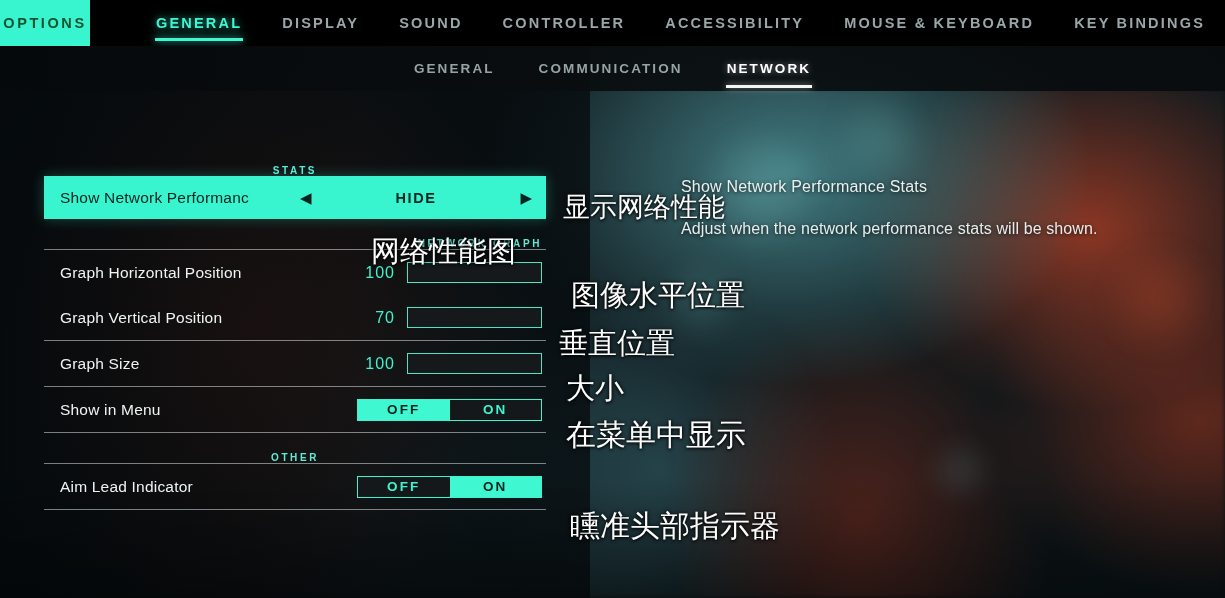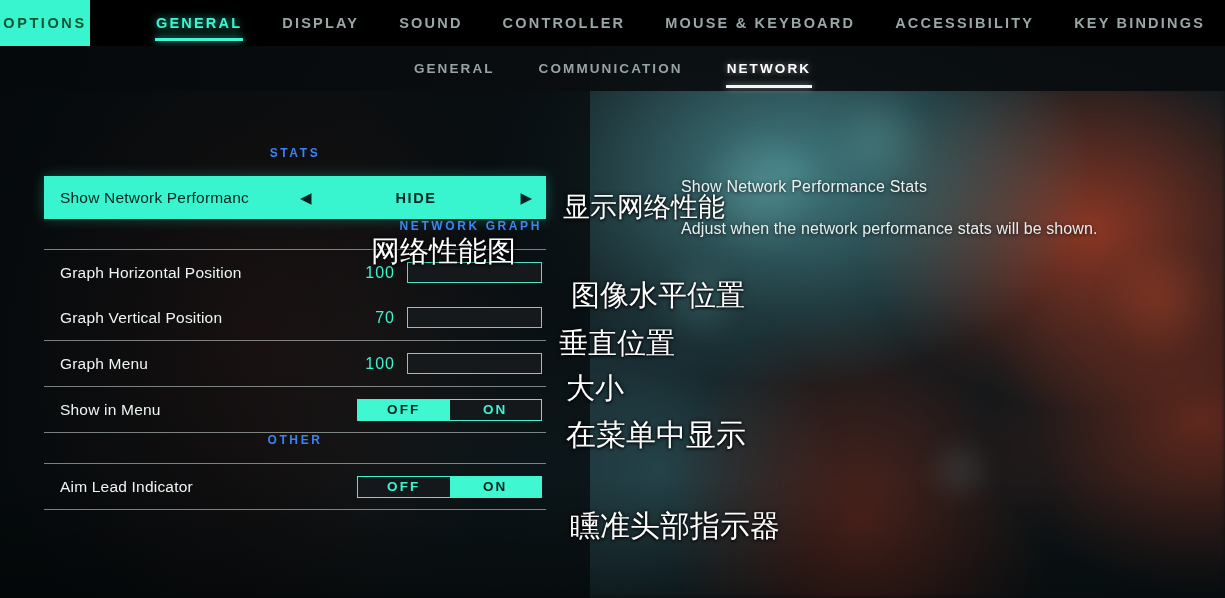--- a/index.html
+++ b/index.html
@@ -80,22 +80,22 @@
   .stab.active { color:#ffffff; text-shadow:0 0 7px rgba(255,255,255,.45); }
   .stab.active::after {
     content:""; position:absolute; left:21px; right:21px; bottom:3px; height:3px;
     background:#f2f6f6; box-shadow:0 0 7px rgba(255,255,255,.55);
   }
 
   
   #settings { position:absolute; left:44px; top:146px; width:502px; z-index:7; }
 
   .sec-head {
-    height:30px; display:flex; align-items:flex-start; justify-content:center;
-    color:#3b82f6; font-size:12px; letter-spacing:2.6px; font-weight:700;
+    height:30px; display:flex; align-items:flex-end; justify-content:center;
+    color:#5eead4; font-size:10px; letter-spacing:2.6px; font-weight:700;
   }
   .sec-head.graph { justify-content:flex-end; padding-right:4px; }
 
   .rule { height:1px; width:100%; background:rgba(215,225,225,.55); }
 
   .row {
     height:45px; display:flex; align-items:center; position:relative;
     padding-left:16px; padding-right:4px;
   }
   .row .lbl { color:#eef4f4; font-size:15.5px; font-weight:400; letter-spacing:.2px; }
@@ -166,24 +166,24 @@
     <div class="mtab">
         <span>DISPLAY</span>
       </div>
     <div class="mtab">
         <span>SOUND</span>
       </div>
     <div class="mtab">
         <span>CONTROLLER</span>
       </div>
     <div class="mtab">
+        <span>ACCESSIBILITY</span>
+      </div>
+    <div class="mtab">
         <span>MOUSE &amp; KEYBOARD</span>
-      </div>
-    <div class="mtab">
-        <span>ACCESSIBILITY</span>
       </div>
     <div class="mtab">
         <span>KEY BINDINGS</span>
       </div>
   </div>
 </div>
 
 <div id="subbar">
   <div class="stab">
       <span>GENERAL</span>
@@ -228,21 +228,21 @@
     <span class="lbl">Graph Vertical Position</span>
     <span class="ctl">
       <span class="num">70</span>
       <span class="track"><span class="fill" style="width: 70%;"></span></span>
     </span>
   </div>
 
   <div class="rule"></div>
 
   <div class="row">
-    <span class="lbl">Graph Menu</span>
+    <span class="lbl">Graph Size</span>
     <span class="ctl">
       <span class="num">100</span>
       <span class="track"><span class="fill" style="width: 100%;"></span></span>
     </span>
   </div>
 
   <div class="rule"></div>
 
   <div class="row">
     <span class="lbl">Show in Menu</span>

